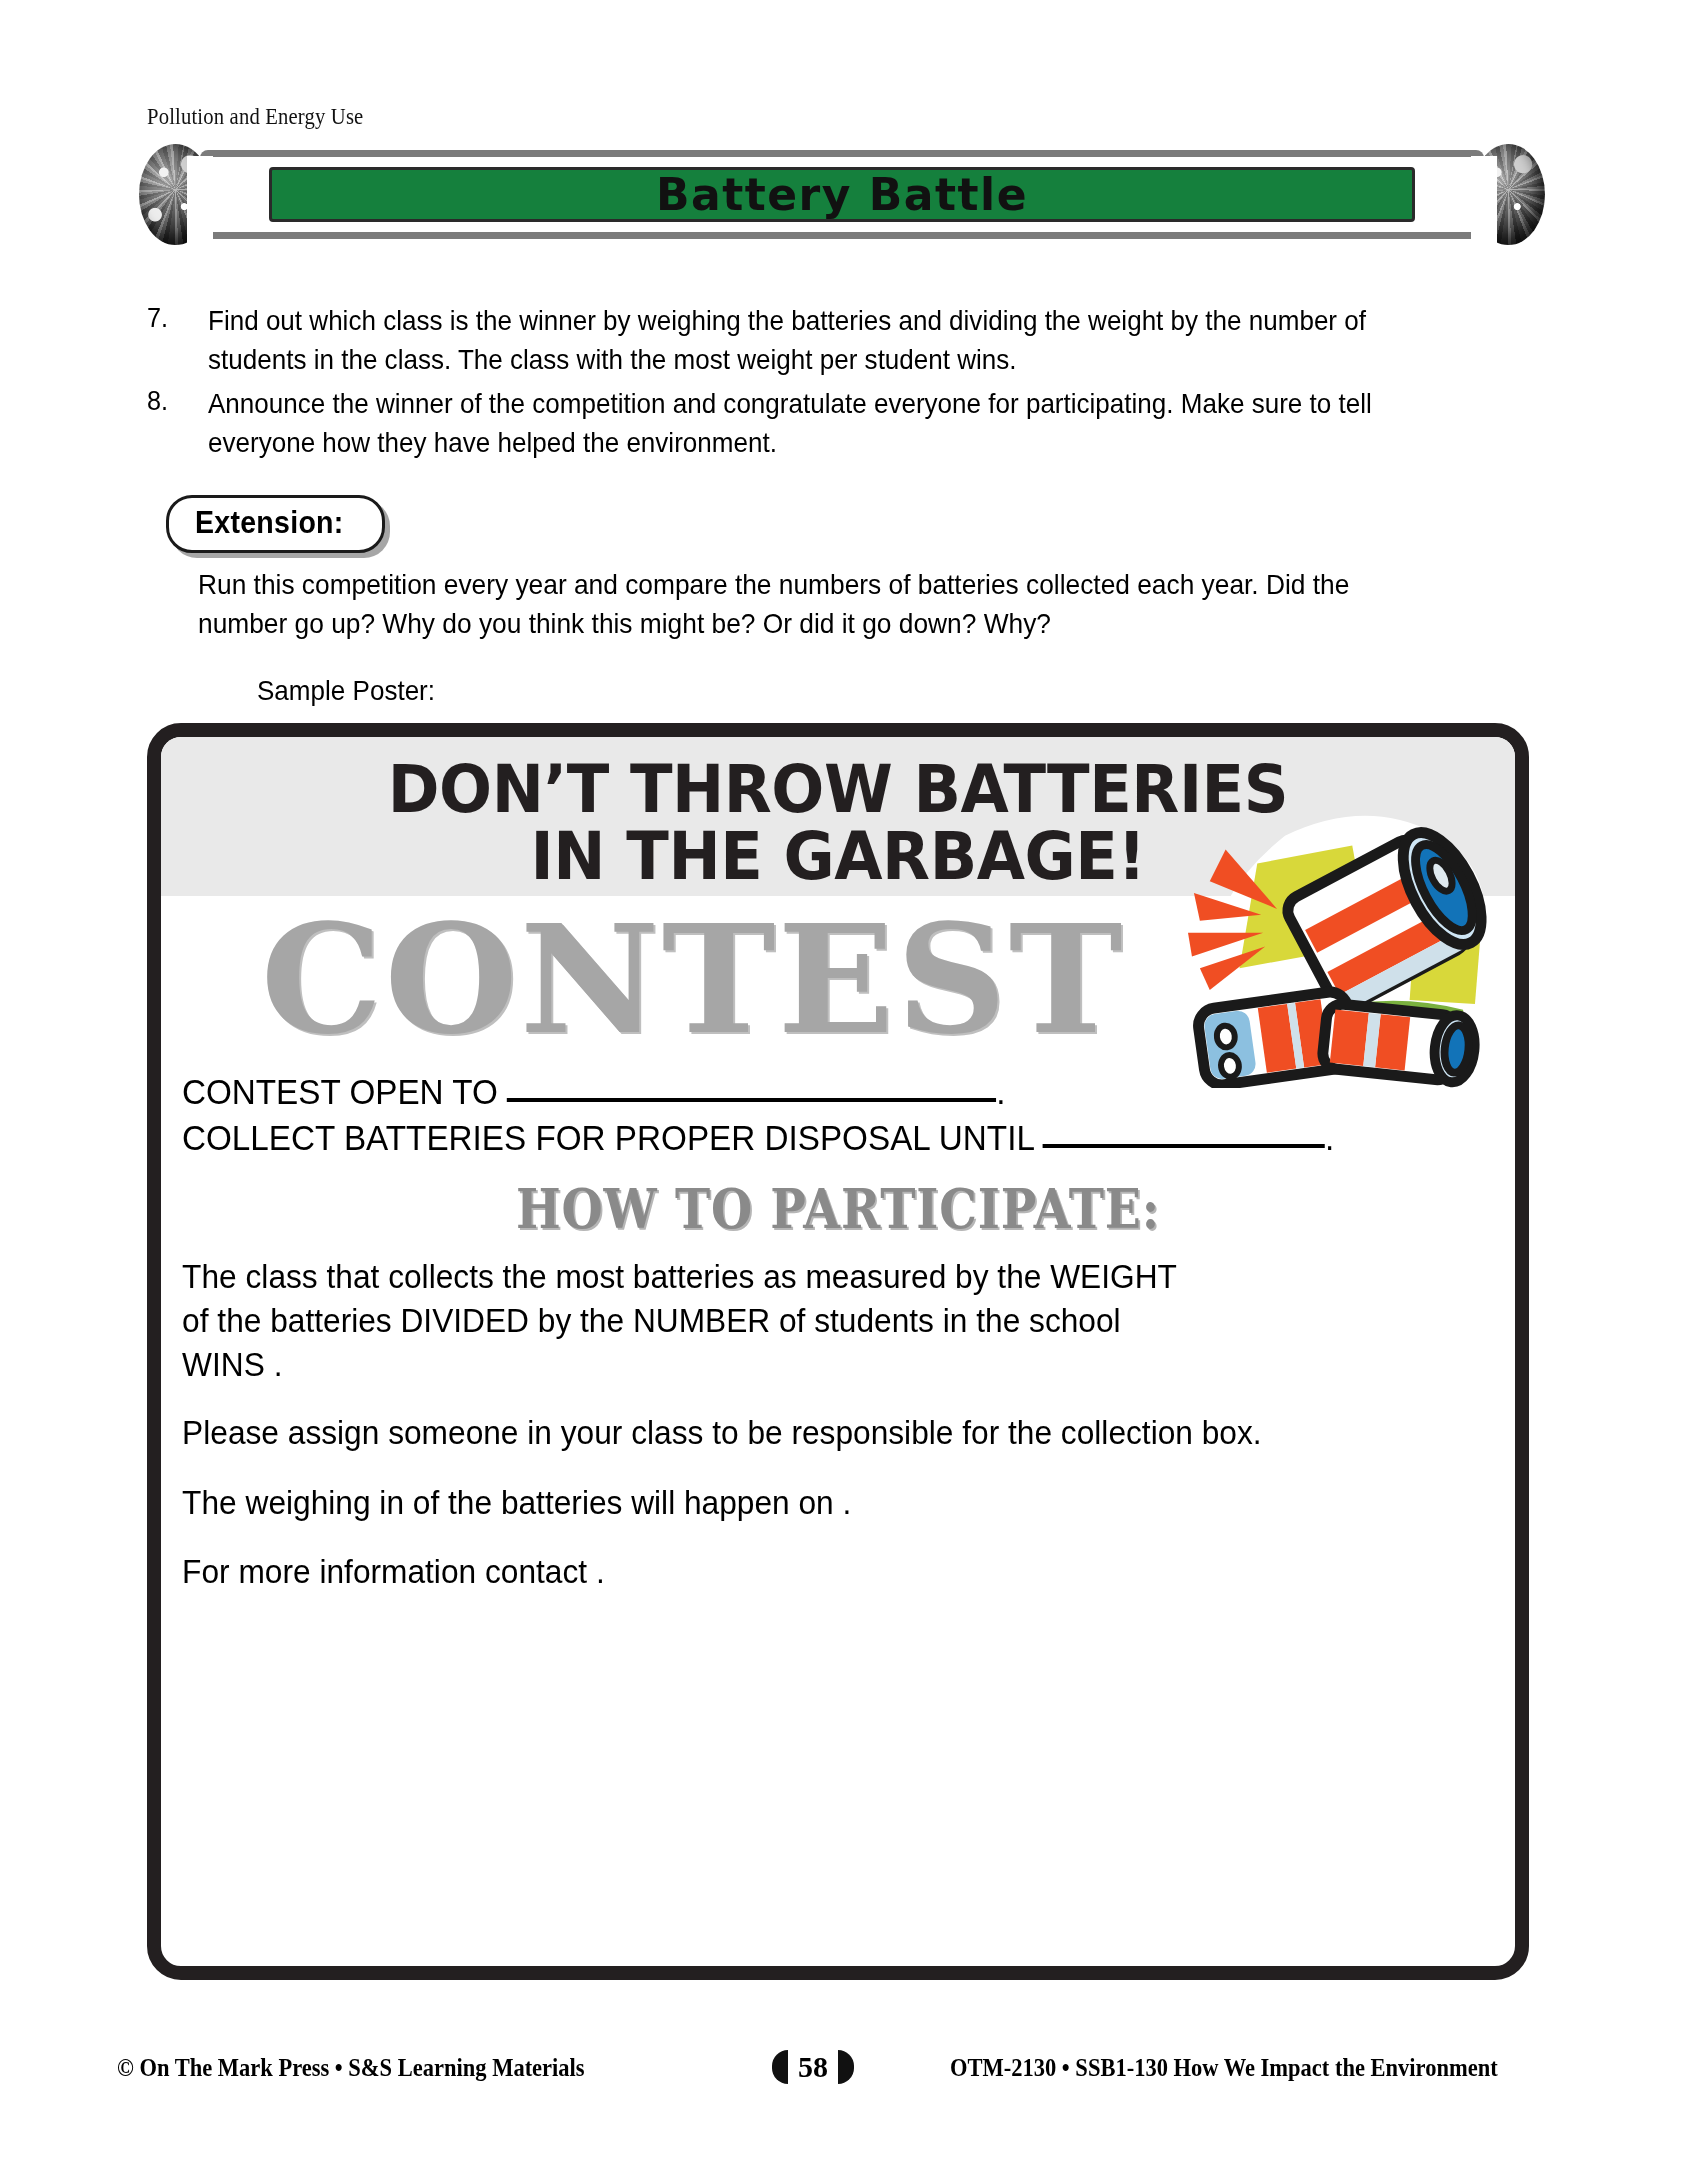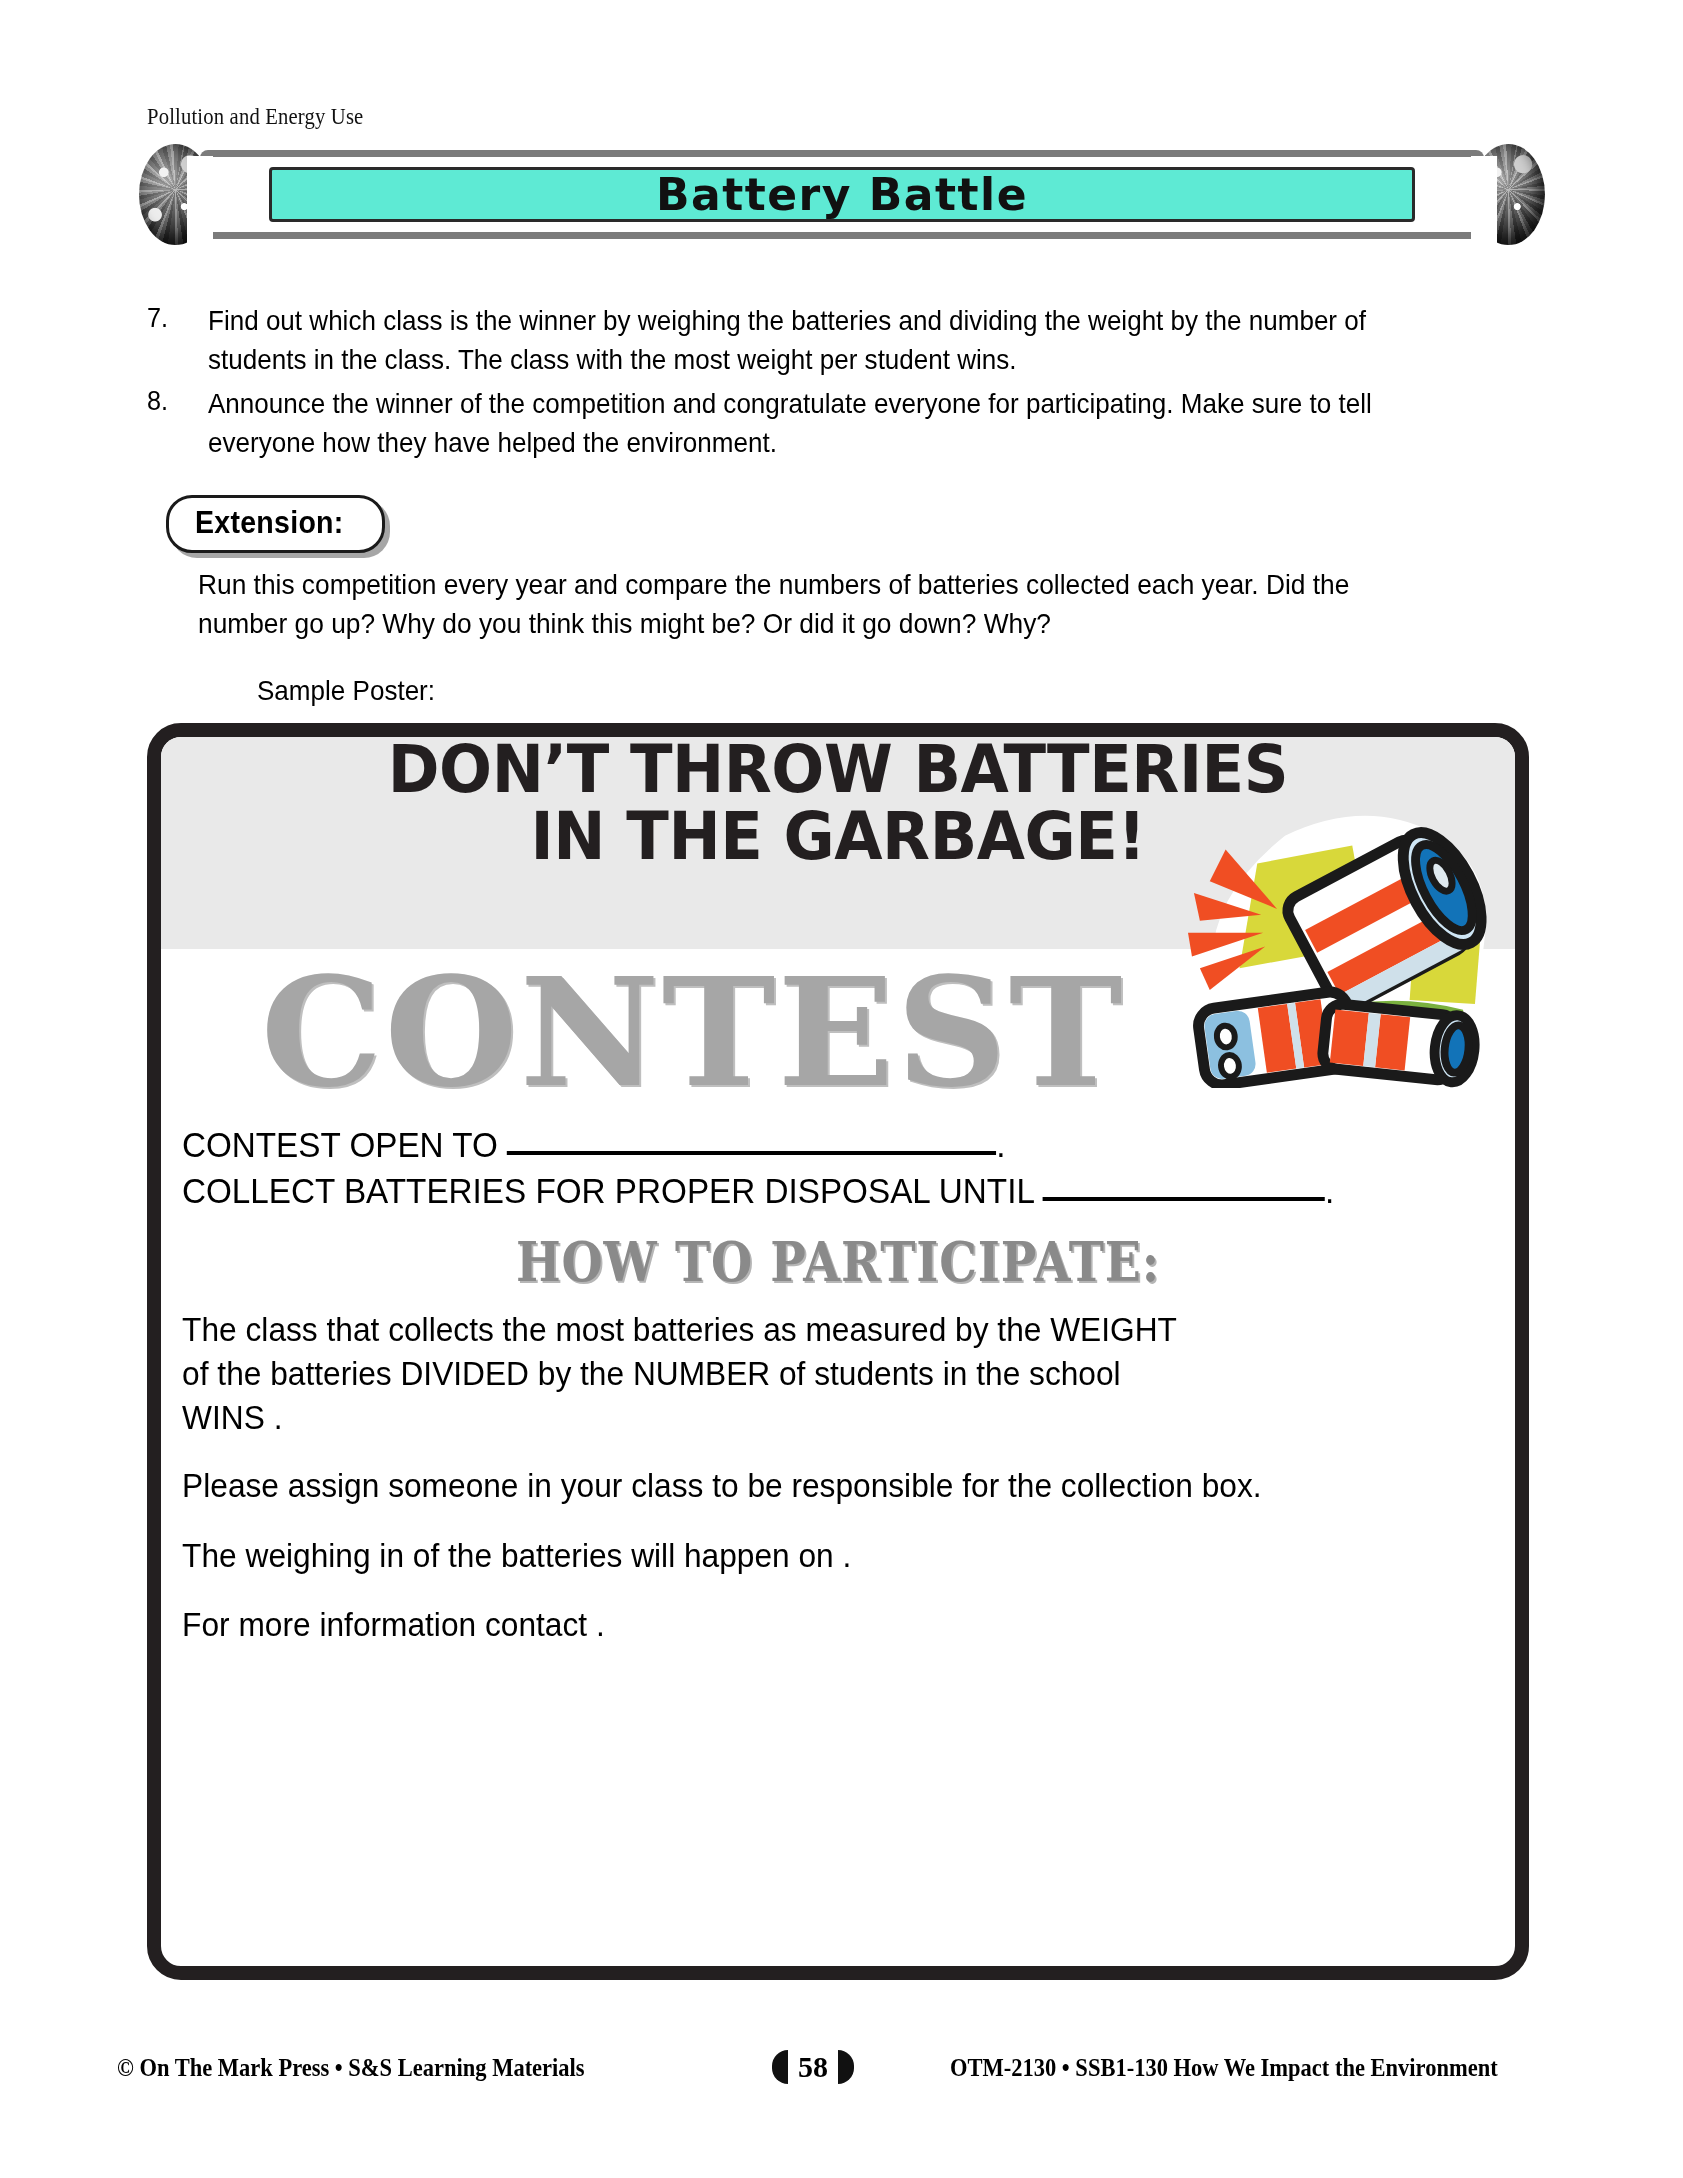--- a/index.html
+++ b/index.html
@@ -52,21 +52,21 @@
     box-shadow: inset 0 4px 0 #ffffff, inset 0 -4px 0 #ffffff;
   }
   .banner-inner {
     position: absolute;
     left: 69px;
     top: 10px;
     right: 69px;
     bottom: 10px;
     border: 3px solid #2a2a2a;
     border-radius: 4px;
-    background: #5eead4;
+    background: #15803d;
     display: flex;
     align-items: center;
     justify-content: center;
   }
   .banner-title {
     font-family: "DejaVu Sans", sans-serif;
     font-size: 44px;
     font-weight: bold;
     letter-spacing: 1.5px;
     color: #111;
@@ -173,21 +173,22 @@
     height: 1257px;
     border: 14px solid #231f20;
     border-radius: 34px;
     background: #ffffff;
     box-sizing: border-box;
     overflow: hidden;
   }
   .poster-head {
     position: relative;
     background: #e9e9e9;
-    height: 212px;
+    height: 159px;
+    padding-top: 20px;
     box-sizing: border-box;
   }
   .poster-headline {
     font-family: "DejaVu Sans", sans-serif;
     font-weight: bold;
     font-size: 65px;
     line-height: 1.03;
     text-align: center;
     color: #231f20;
     letter-spacing: -0.5px;

